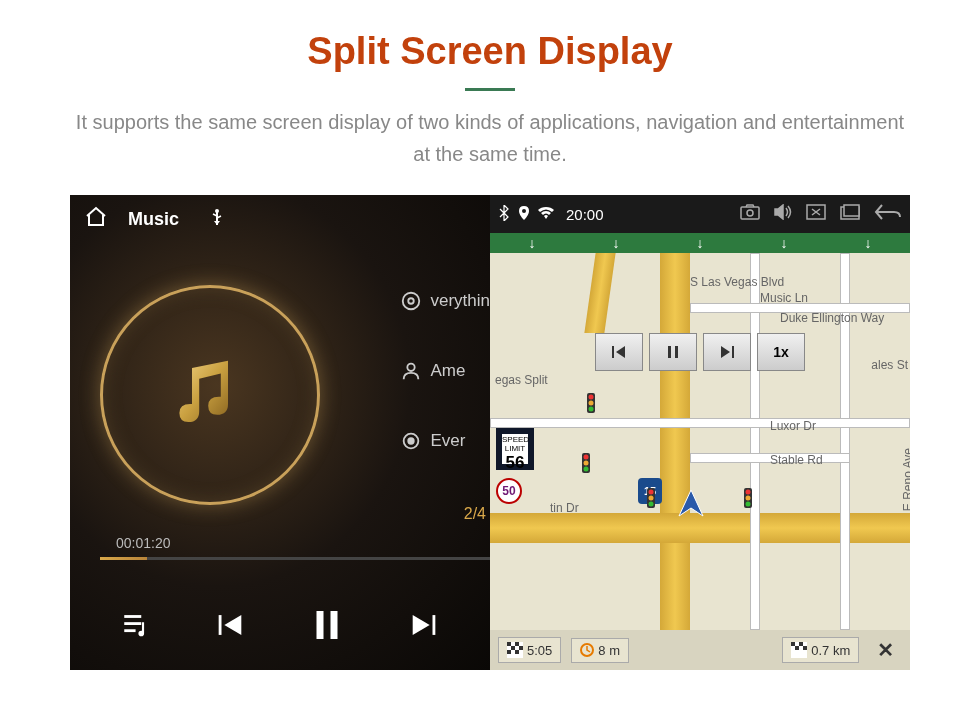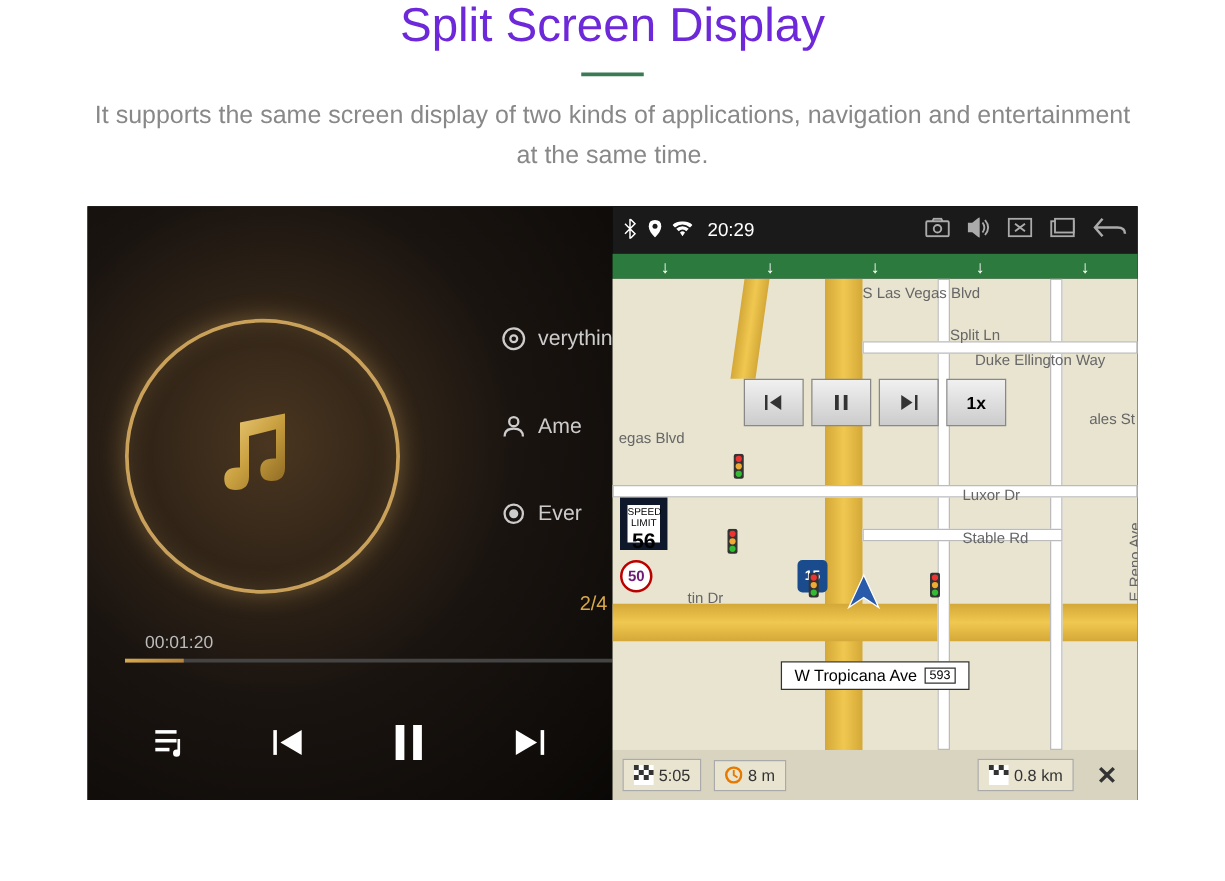--- a/index.html
+++ b/index.html
@@ -1,18 +1,18 @@
 <!DOCTYPE html>
 <html><head>
   <meta charset="utf-8">
   <style>
     * { margin: 0; padding: 0; box-sizing: border-box; }
     body { width: 980px; height: 705px; background: #fff; font-family: Arial, sans-serif; overflow: hidden; }
     
-    .page-title { text-align: center; font-size: 38px; font-weight: normal; color: #6d28d9; }
+    .page-title { text-align: center; font-size: 38px; font-weight: bold; color: #c2410c; padding-top: 30px; }
     .title-underline { width: 50px; height: 3px; background: #3a7a54; margin: 15px auto; }
     .description { text-align: center; font-size: 20px; color: #888; max-width: 880px; margin: 10px auto 25px; line-height: 1.6; padding: 0 20px; }
     
     .device-frame { width: 840px; height: 475px; margin: 0 auto; background: #000; position: relative; display: flex; }
     
     
     .music-panel { width: 50%; height: 100%; background: radial-gradient(ellipse at 35% 40%, #4a3620 0%, #1a1410 50%, #0a0806 100%); position: relative; color: #fff; }
     .music-top { display: flex; align-items: center; padding: 10px 14px; gap: 12px; }
     .home-icon { color: #fff; }
     .music-label { font-size: 18px; font-weight: bold; margin-left: 8px; }
@@ -85,20 +85,36 @@
 </head>
 <body>
 
 <h1 class="page-title">Split Screen Display</h1>
 <div class="title-underline"></div>
 <p class="description">It supports the same screen display of two kinds of applications, navigation and entertainment at the same time.</p>
 
 <div class="device-frame">
 
   <div class="music-panel">
+    <div class="music-top">
+      <span class="home-icon">
+        <svg width="24" height="24" viewBox="0 0 24 24" fill="none" stroke="currentColor" stroke-width="2">
+            <path d="M3 11 L12 3 L21 11 M5 10 V20 H19 V10"></path>
+          </svg>
+      </span>
+      <span class="music-label">Music</span>
+      <span class="usb-icon">
+        <svg width="16" height="20" viewBox="0 0 16 20" fill="#fff">
+            <circle cx="8" cy="3" r="2"></circle>
+            <rect x="7" y="3" width="2" height="14"></rect>
+            <path d="M8 17 L5 13 L11 13 Z"></path>
+            <path d="M8 8 L4 6 M8 10 L12 8" stroke="#fff" stroke-width="1.5"></path>
+          </svg>
+      </span>
+    </div>
 
     <div class="album-circle">
       <div class="album-ring">
         <svg viewBox="0 0 100 100">
           <defs>
               <linearGradient id="gold" x1="0" y1="0" x2="1" y2="1">
                 <stop offset="0%" stop-color="#f0d080"></stop>
                 <stop offset="50%" stop-color="#c9a040"></stop>
                 <stop offset="100%" stop-color="#8a6520"></stop>
               </linearGradient>
@@ -166,21 +182,21 @@
         <span><svg width="12" height="16" viewBox="0 0 12 16" fill="#fff">
               <path d="M6 0 L10 4 L6 8 L10 12 L6 16 L6 8 L2 12 M6 8 L2 4 L6 8 L6 0" stroke="#fff" stroke-width="1.2" fill="none"></path>
             </svg></span>
         <span><svg width="12" height="14" viewBox="0 0 12 14" fill="#fff">
               <path d="M6 0 Q11 0 11 5 Q11 9 6 14 Q1 9 1 5 Q1 0 6 0 Z"></path>
               <circle cx="6" cy="5" r="2" fill="#1a1a1a"></circle>
             </svg></span>
         <span><svg width="16" height="12" viewBox="0 0 16 12" fill="#fff">
               <path d="M8 12 L10 9 Q9 8 8 8 Q7 8 6 9 Z M3 6 Q5 4 8 4 Q11 4 13 6 L11 8 Q10 6.5 8 6.5 Q6 6.5 5 8 Z M0 3 Q3 0 8 0 Q13 0 16 3 L14 5 Q11 2.5 8 2.5 Q5 2.5 2 5 Z"></path>
             </svg></span>
-        <span class="status-time">20:29</span>
+        <span class="status-time">20:00</span>
       </div>
       <div class="status-right">
         <span><svg width="20" height="16" viewBox="0 0 20 16" fill="none" stroke="#aaa" stroke-width="1.5">
               <rect x="1" y="3" width="18" height="12" rx="1"></rect>
               <circle cx="10" cy="9" r="3"></circle>
               <path d="M6 3 L7 1 L13 1 L14 3"></path>
             </svg></span>
         <span><svg width="18" height="16" viewBox="0 0 18 16" fill="none" stroke="#aaa" stroke-width="1.5">
               <path d="M1 5 L4 5 L9 1 L9 15 L4 11 L1 11 Z" fill="#aaa"></path>
               <path d="M12 4 Q15 8 12 12 M14 2 Q19 8 14 14"></path>
@@ -211,24 +227,24 @@
 
       <div class="road-yellow-v" style="left:170px; top:0; bottom:0;"></div>
       <div class="road-yellow-h" style="left:0; right:0; top:260px;"></div>
       <div class="road-yellow-v" style="left:100px; top:0; height:80px; width:20px; transform:skewX(-8deg);"></div>
       <div class="road-white-v" style="left:260px; top:0; bottom:0;"></div>
       <div class="road-white-v" style="left:350px; top:0; bottom:0;"></div>
       <div class="road-white-h" style="left:0; right:0; top:165px;"></div>
       <div class="road-white-h" style="left:200px; right:0; top:50px;"></div>
       <div class="road-white-h" style="left:200px; right:60px; top:200px;"></div>
 
-      <div class="map-label" style="left:200px; top:4px;">S Las Vegas Blvd</div>
-      <div class="map-label" style="left:270px; top:38px;">Split Ln</div>
+      <div class="map-label" style="left:200px; top:22px;">S Las Vegas Blvd</div>
+      <div class="map-label" style="left:270px; top:38px;">Music Ln</div>
       <div class="map-label" style="left:290px; top:58px;">Duke Ellington Way</div>
-      <div class="map-label" style="left:5px; top:120px;">egas Blvd</div>
+      <div class="map-label" style="left:5px; top:120px;">egas Split</div>
       <div class="map-label" style="right:2px; top:105px;">ales St</div>
       <div class="map-label" style="left:280px; top:166px;">Luxor Dr</div>
       <div class="map-label" style="left:280px; top:200px;">Stable Rd</div>
       <div class="map-label" style="right:2px; top:188px; transform:rotate(-90deg); transform-origin:right;">E Reno Ave</div>
       <div class="map-label" style="left:60px; top:248px;">tin Dr</div>
 
 
       <div class="control-btns">
         <div class="ctrl-btn">
             <svg width="16" height="16" viewBox="0 0 16 16" fill="#333">
@@ -281,24 +297,20 @@
           <rect x="2" y="0" width="8" height="20" fill="#333" rx="2"></rect>
           <circle cx="6" cy="4" r="2.5" fill="#e33"></circle>
           <circle cx="6" cy="10" r="2.5" fill="#ea3"></circle>
           <circle cx="6" cy="16" r="2.5" fill="#3b3"></circle>
         </svg>
 
       <svg class="nav-cursor" width="32" height="32" viewBox="0 0 32 32">
           <path d="M16 2 L28 28 L16 20 L4 28 Z" fill="#2a5aaa" stroke="#fff" stroke-width="1"></path>
         </svg>
 
-      <div class="street-badge">
-        <span>W Tropicana Ave</span>
-        <span class="num">593</span>
-      </div>
     </div>
 
     <div class="nav-bottom">
       <div class="nav-bottom-item">
         <svg width="16" height="16" viewBox="0 0 16 16">
             <rect x="0" y="0" width="16" height="16" fill="#fff"></rect>
             <rect x="0" y="0" width="4" height="4" fill="#333"></rect>
             <rect x="8" y="0" width="4" height="4" fill="#333"></rect>
             <rect x="4" y="4" width="4" height="4" fill="#333"></rect>
             <rect x="12" y="4" width="4" height="4" fill="#333"></rect>
@@ -316,19 +328,19 @@
       </div>
       <div class="spacer"></div>
       <div class="nav-bottom-item">
         <svg width="16" height="16" viewBox="0 0 16 16">
             <rect x="0" y="0" width="16" height="16" fill="#fff"></rect>
             <rect x="0" y="0" width="4" height="4" fill="#333"></rect>
             <rect x="8" y="0" width="4" height="4" fill="#333"></rect>
             <rect x="4" y="4" width="4" height="4" fill="#333"></rect>
             <rect x="12" y="4" width="4" height="4" fill="#333"></rect>
           </svg>
-        <span>0.8 km</span>
+        <span>0.7 km</span>
       </div>
       <span class="close-x">✕</span>
     </div>
   </div>
 
 </div>
 
 </body></html>

